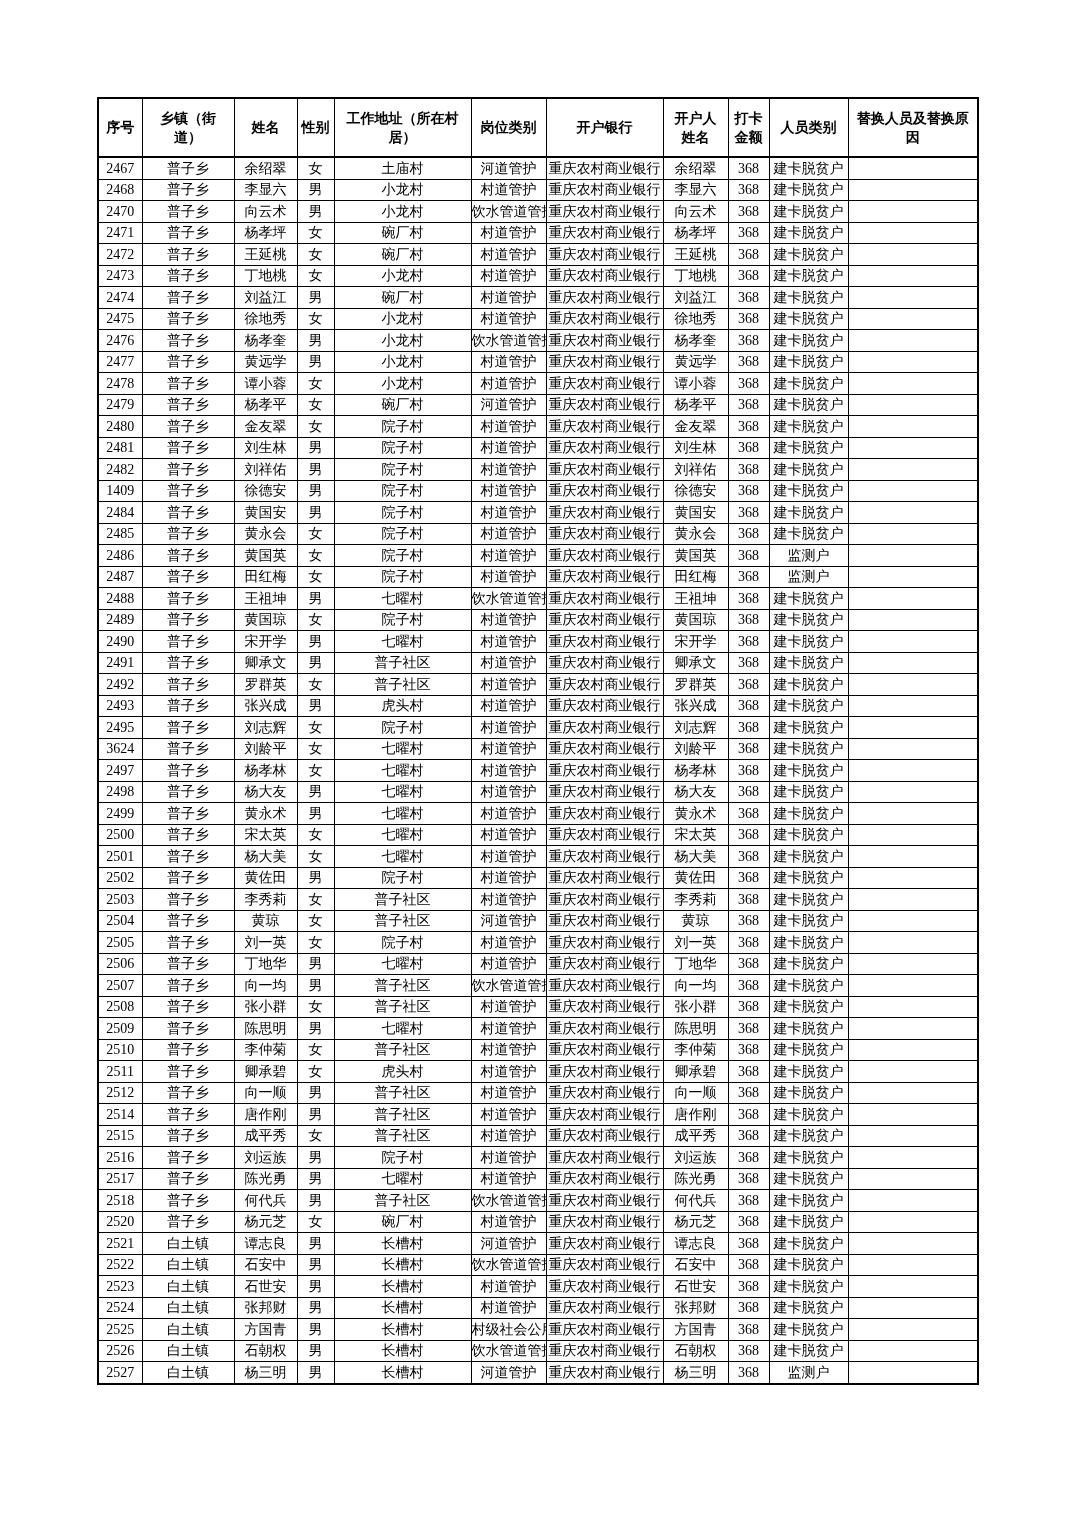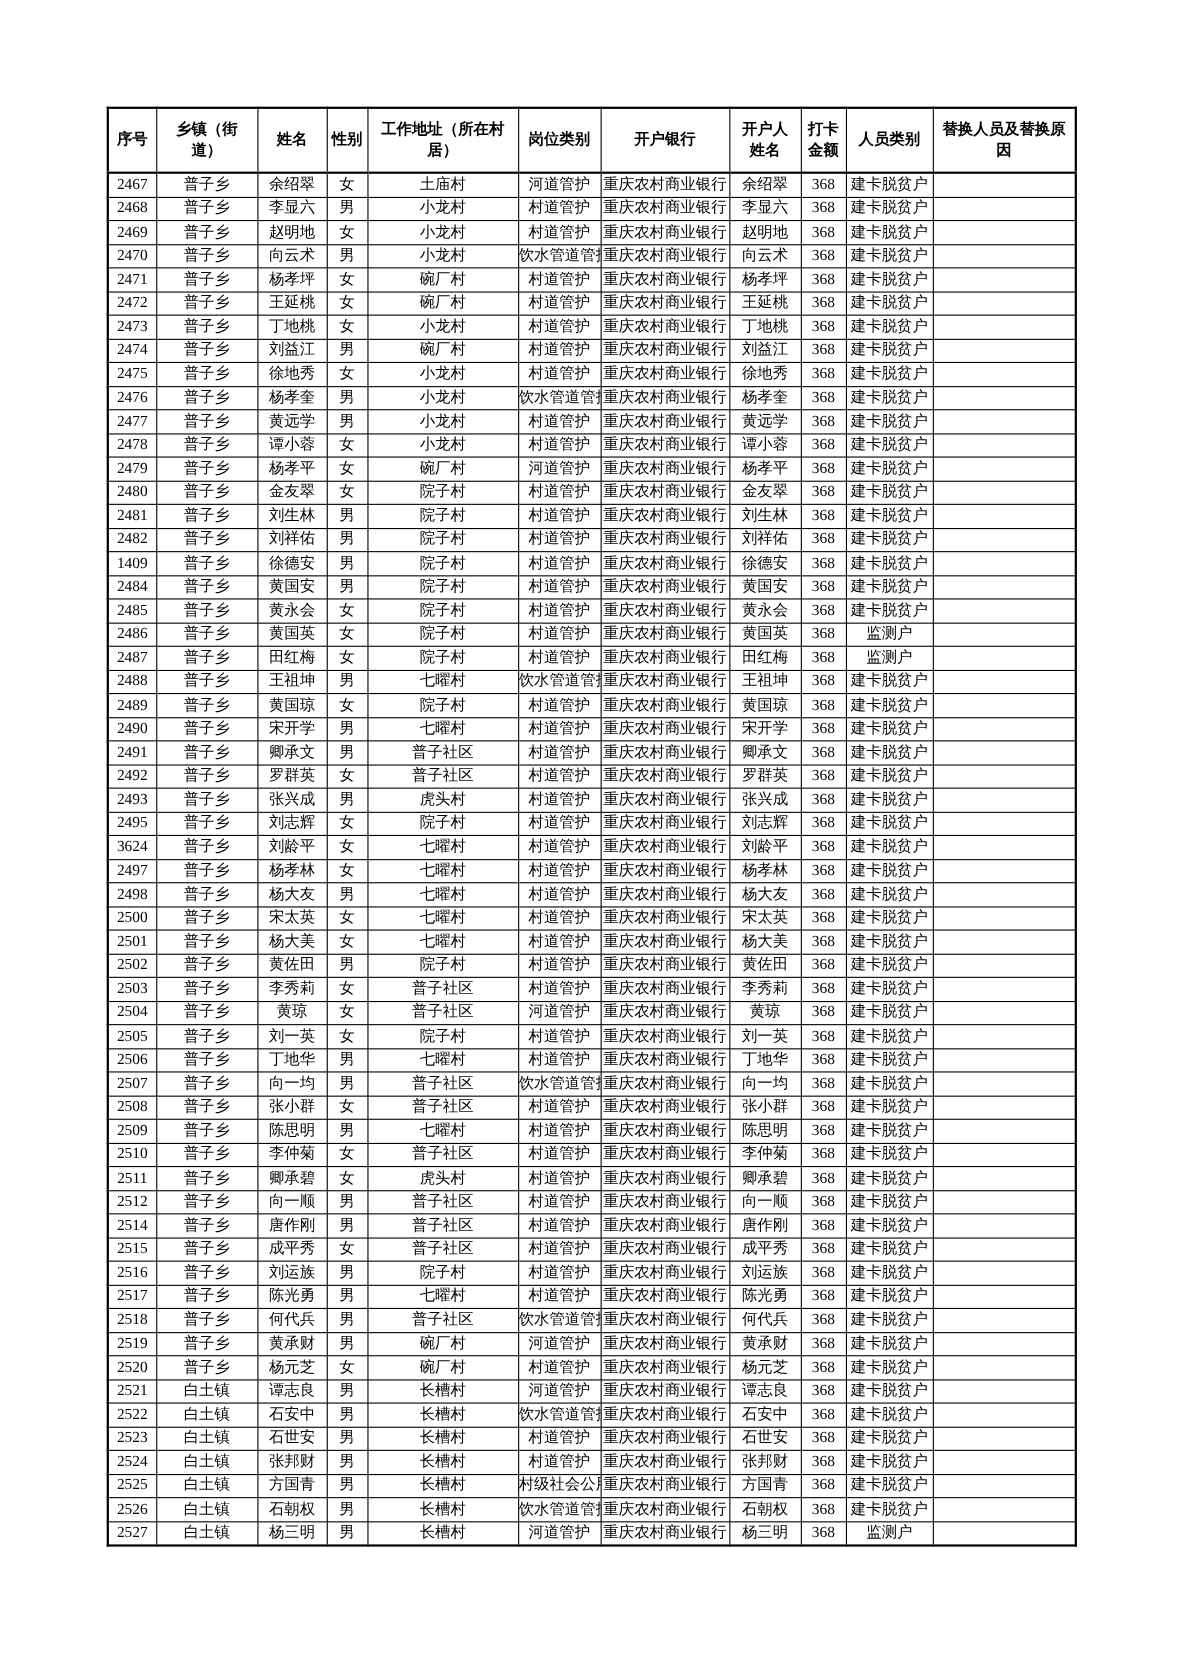--- a/index.html
+++ b/index.html
@@ -82,33 +82,20 @@
           <td>男</td>
           <td>小龙村</td>
           <td>村道管护</td>
           <td>重庆农村商业银行</td>
           <td>李显六</td>
           <td>368</td>
           <td>建卡脱贫户</td>
           <td></td>
         </tr>
         <tr>
-          <td>2469</td>
-          <td>普子乡</td>
-          <td>赵明地</td>
-          <td>女</td>
-          <td>小龙村</td>
-          <td>村道管护</td>
-          <td>重庆农村商业银行</td>
-          <td>赵明地</td>
-          <td>368</td>
-          <td>建卡脱贫户</td>
-          <td></td>
-        </tr>
-        <tr>
           <td>2470</td>
           <td>普子乡</td>
           <td>向云术</td>
           <td>男</td>
           <td>小龙村</td>
           <td>饮水管道管护</td>
           <td>重庆农村商业银行</td>
           <td>向云术</td>
           <td>368</td>
           <td>建卡脱贫户</td>
@@ -459,20 +446,33 @@
           <td>男</td>
           <td>七曜村</td>
           <td>村道管护</td>
           <td>重庆农村商业银行</td>
           <td>杨大友</td>
           <td>368</td>
           <td>建卡脱贫户</td>
           <td></td>
         </tr>
         <tr>
+          <td>2499</td>
+          <td>普子乡</td>
+          <td>黄永术</td>
+          <td>男</td>
+          <td>七曜村</td>
+          <td>村道管护</td>
+          <td>重庆农村商业银行</td>
+          <td>黄永术</td>
+          <td>368</td>
+          <td>建卡脱贫户</td>
+          <td></td>
+        </tr>
+        <tr>
           <td>2500</td>
           <td>普子乡</td>
           <td>宋太英</td>
           <td>女</td>
           <td>七曜村</td>
           <td>村道管护</td>
           <td>重庆农村商业银行</td>
           <td>宋太英</td>
           <td>368</td>
           <td>建卡脱贫户</td>
@@ -688,33 +688,20 @@
         </tr>
         <tr>
           <td>2518</td>
           <td>普子乡</td>
           <td>何代兵</td>
           <td>男</td>
           <td>普子社区</td>
           <td>饮水管道管护</td>
           <td>重庆农村商业银行</td>
           <td>何代兵</td>
-          <td>368</td>
-          <td>建卡脱贫户</td>
-          <td></td>
-        </tr>
-        <tr>
-          <td>2519</td>
-          <td>普子乡</td>
-          <td>黄承财</td>
-          <td>男</td>
-          <td>碗厂村</td>
-          <td>河道管护</td>
-          <td>重庆农村商业银行</td>
-          <td>黄承财</td>
           <td>368</td>
           <td>建卡脱贫户</td>
           <td></td>
         </tr>
         <tr>
           <td>2520</td>
           <td>普子乡</td>
           <td>杨元芝</td>
           <td>女</td>
           <td>碗厂村</td>

